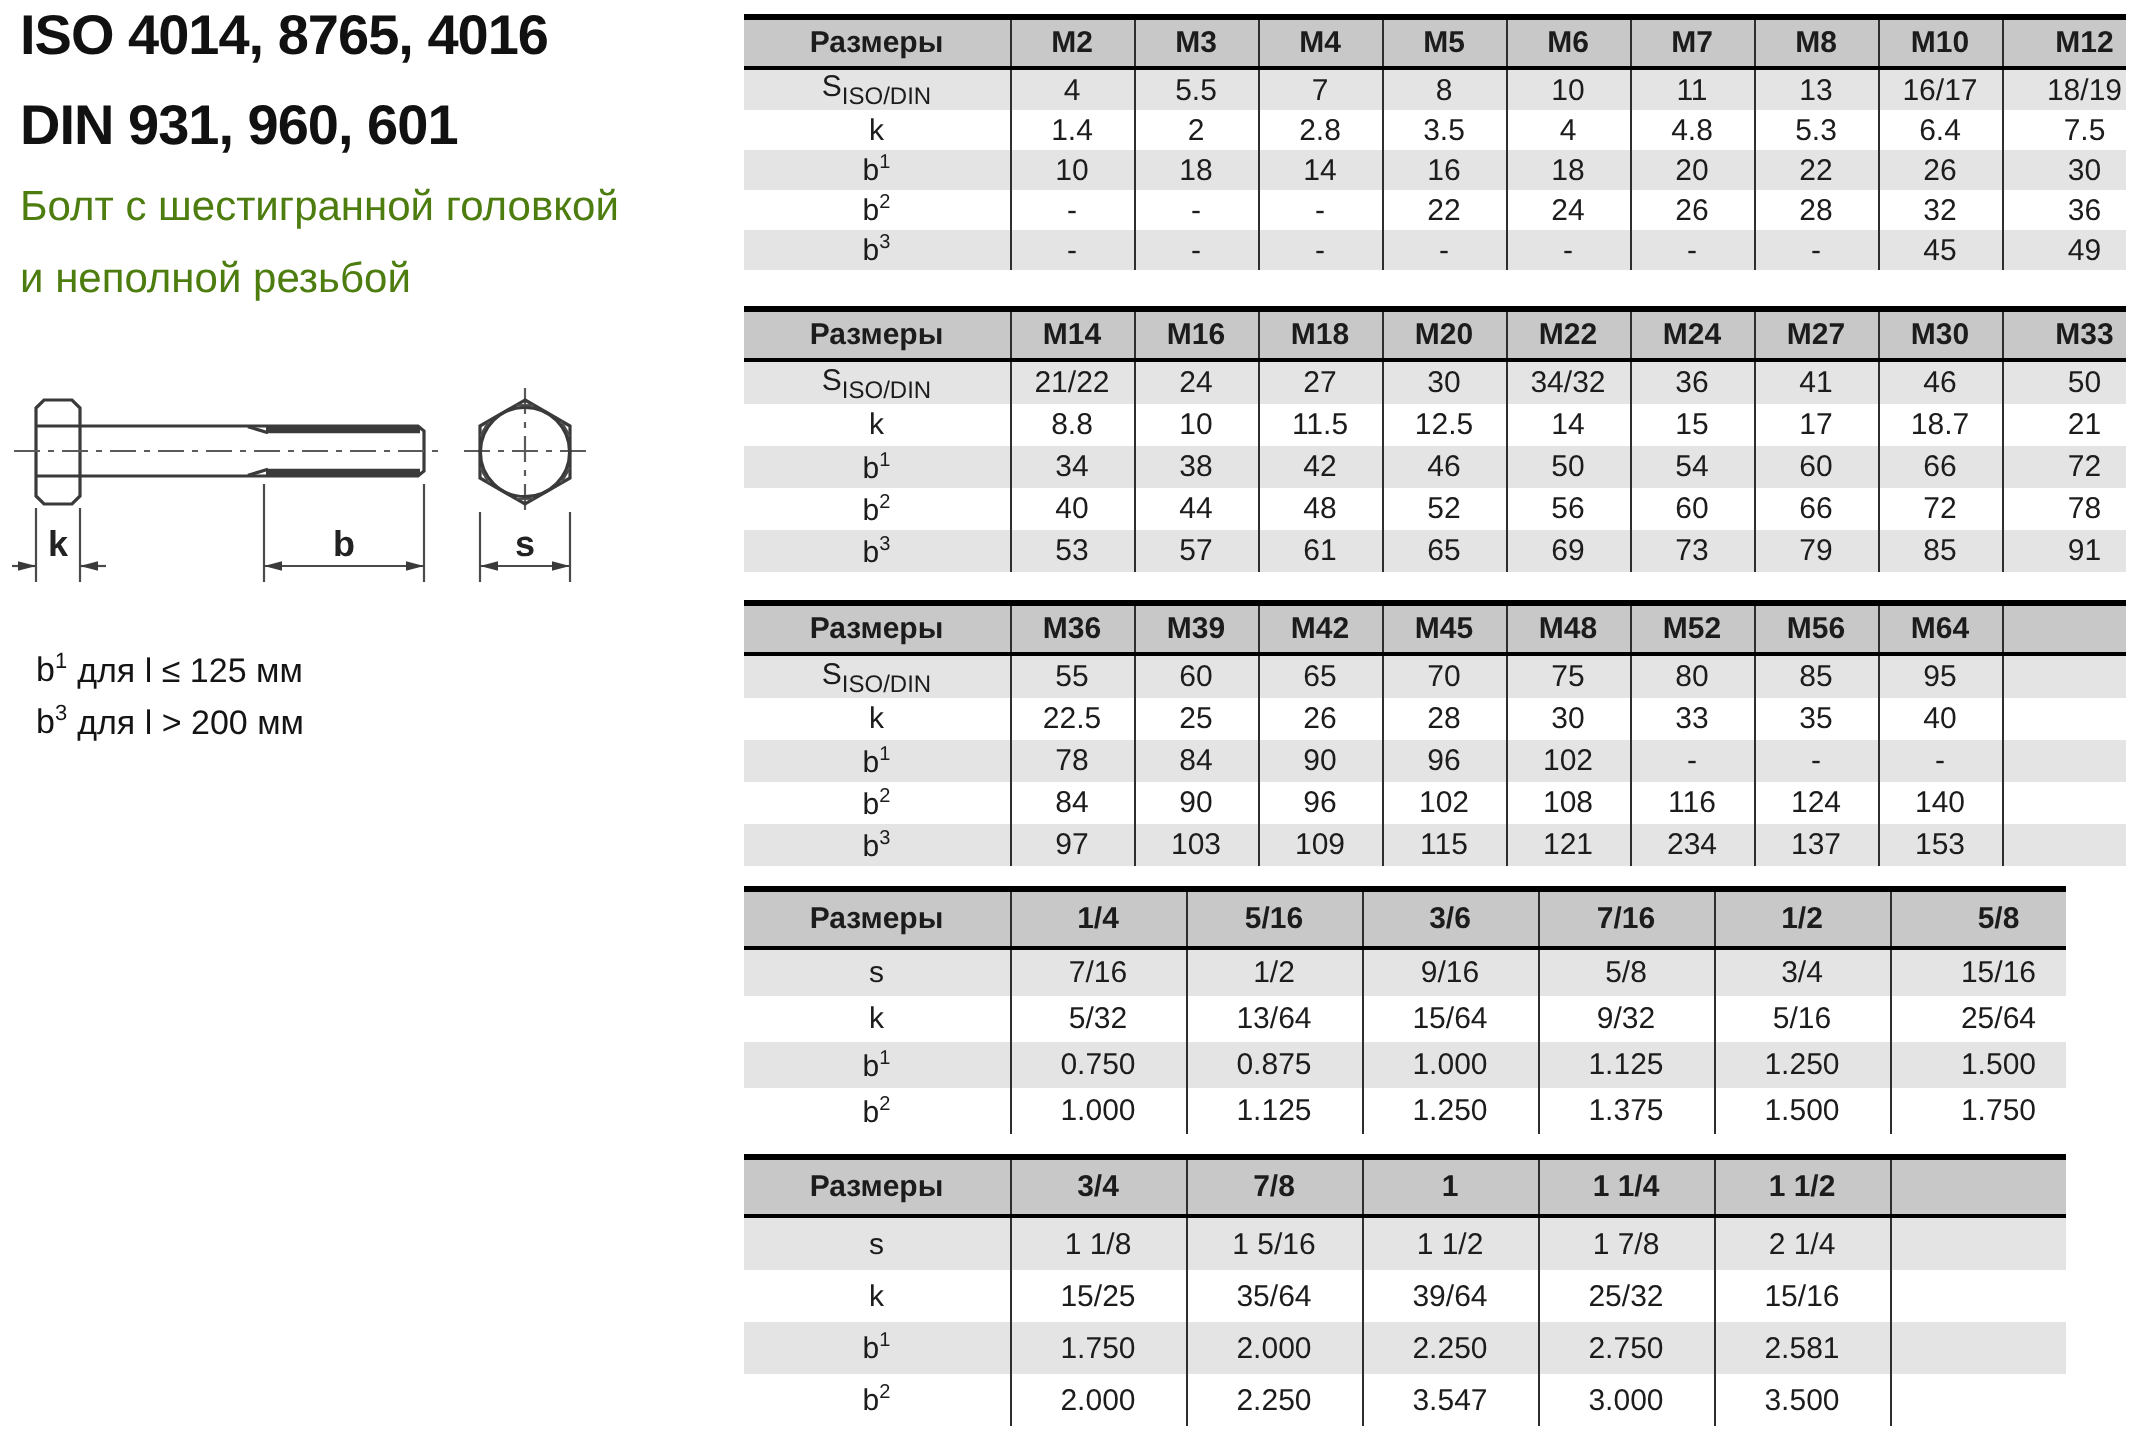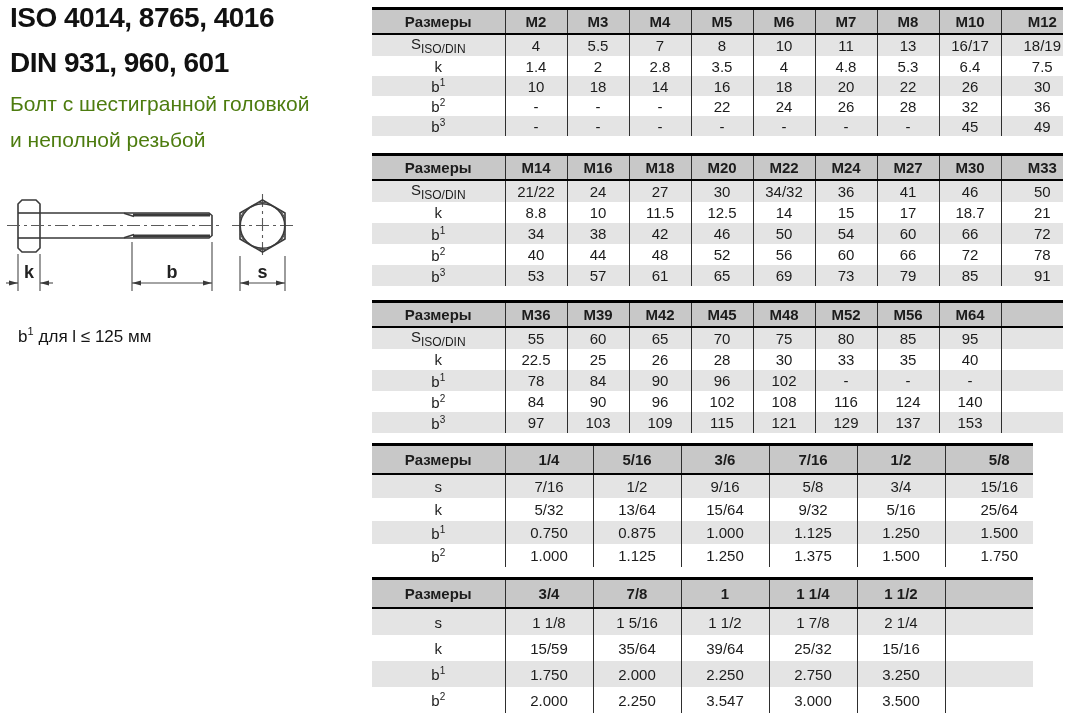--- a/index.html
+++ b/index.html
@@ -117,20 +117,21 @@
     <line class="dw-thin" x1="280" y1="68" x2="280" y2="103"></line>
     <line class="dw-thin" x1="235" y1="95" x2="280" y2="95"></line>
     <polygon class="dw-arrow" points="235,95 244,92.6 244,97.4"></polygon>
     <polygon class="dw-arrow" points="280,95 271,92.6 271,97.4"></polygon>
     <text class="dw-label" x="257.5" y="90">s</text>
   </g>
 </svg>
 
 <div class="notes">
   <div class="note-line"><span>b</span><sup>1</sup><span class="note-text">для l ≤ 125 мм</span></div>
+  <div class="note-line"><span>b</span><sup>3</sup><span class="note-text">для l &gt; 200 мм</span></div>
 </div>
 
 <div id="tables-host">
     <div class="tbl-wrap pos-0">
       <table class="tbl">
         <colgroup>
           <col class="c-label">
           <col class="c-metric">
           <col class="c-metric">
           <col class="c-metric">
@@ -388,21 +389,21 @@
             <td>140</td>
             <td></td>
           </tr>
           <tr>
             <td><span>b</span><sup>3</sup></td>
             <td>97</td>
             <td>103</td>
             <td>109</td>
             <td>115</td>
             <td>121</td>
-            <td>129</td>
+            <td>234</td>
             <td>137</td>
             <td>153</td>
             <td></td>
           </tr>
         </tbody>
       </table>
     </div>
     <div class="tbl-wrap pos-3">
       <table class="tbl">
         <colgroup>
@@ -492,34 +493,34 @@
             <td><span>s</span></td>
             <td>1 1/8</td>
             <td>1 5/16</td>
             <td>1 1/2</td>
             <td>1 7/8</td>
             <td>2 1/4</td>
             <td></td>
           </tr>
           <tr>
             <td><span>k</span></td>
-            <td>15/59</td>
+            <td>15/25</td>
             <td>35/64</td>
             <td>39/64</td>
             <td>25/32</td>
             <td>15/16</td>
             <td></td>
           </tr>
           <tr>
             <td><span>b</span><sup>1</sup></td>
             <td>1.750</td>
             <td>2.000</td>
             <td>2.250</td>
             <td>2.750</td>
-            <td>3.250</td>
+            <td>2.581</td>
             <td></td>
           </tr>
           <tr>
             <td><span>b</span><sup>2</sup></td>
             <td>2.000</td>
             <td>2.250</td>
             <td>3.547</td>
             <td>3.000</td>
             <td>3.500</td>
             <td></td>

